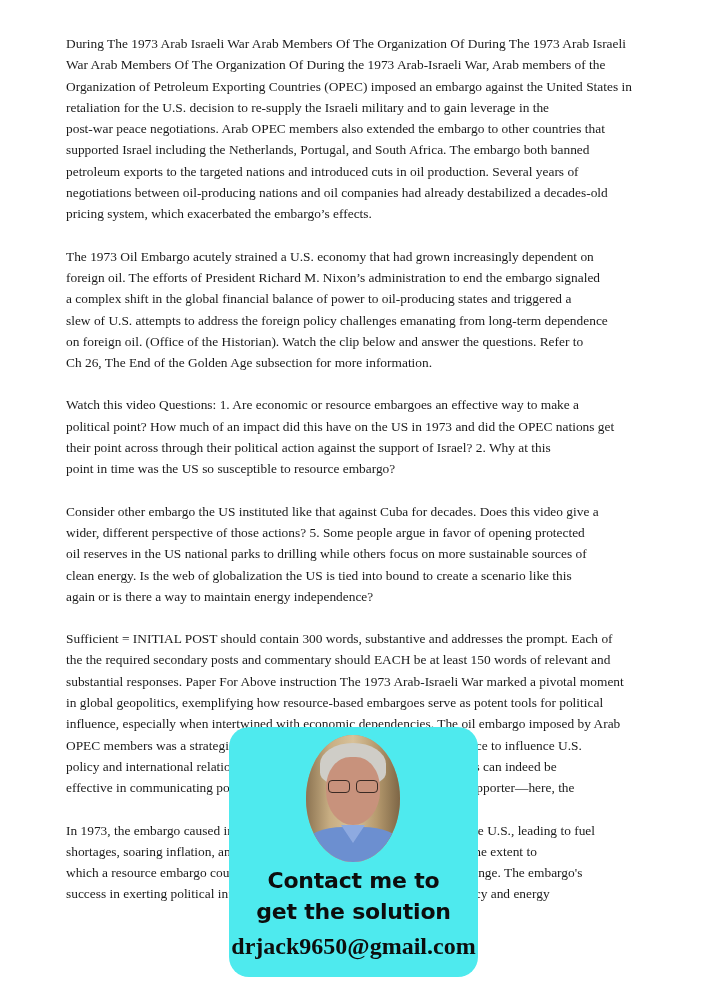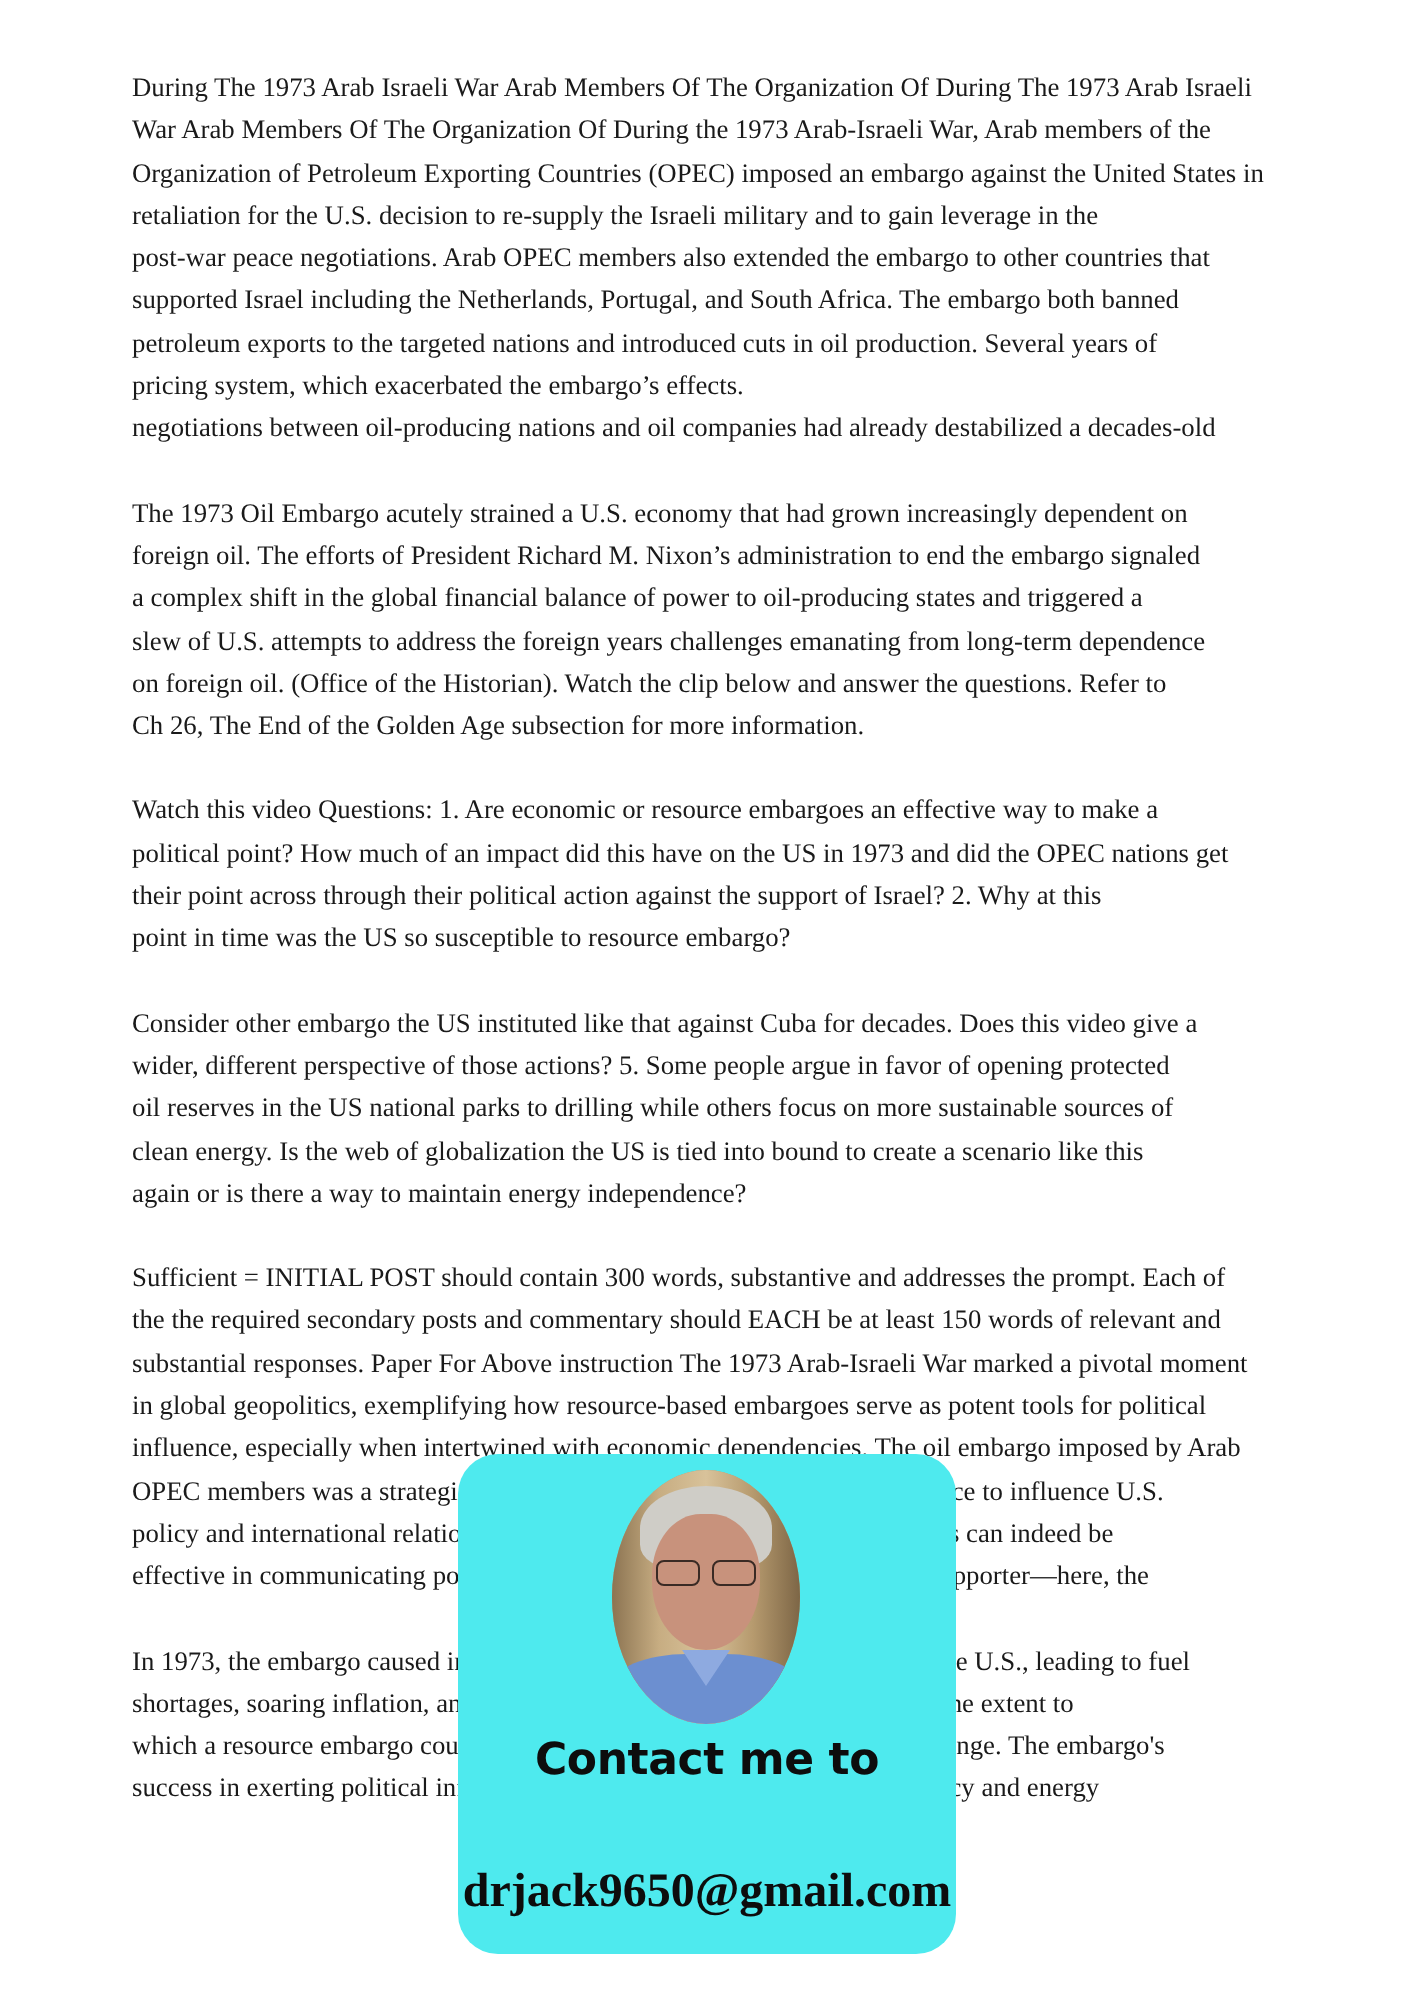--- a/index.html
+++ b/index.html
@@ -126,28 +126,28 @@
 
 <div class="page">
   <p class="para">
     <span class="line">During The 1973 Arab Israeli War Arab Members Of The Organization Of During The 1973 Arab Israeli</span>
     <span class="line">War Arab Members Of The Organization Of During the 1973 Arab-Israeli War, Arab members of the</span>
     <span class="line">Organization of Petroleum Exporting Countries (OPEC) imposed an embargo against the United States in</span>
     <span class="line">retaliation for the U.S. decision to re-supply the Israeli military and to gain leverage in the</span>
     <span class="line">post-war peace negotiations. Arab OPEC members also extended the embargo to other countries that</span>
     <span class="line">supported Israel including the Netherlands, Portugal, and South Africa. The embargo both banned</span>
     <span class="line">petroleum exports to the targeted nations and introduced cuts in oil production. Several years of</span>
+    <span class="line">negotiations between oil-producing nations and oil companies had already destabilized a decades-old</span>
     <span class="line">pricing system, which exacerbated the embargo’s effects.</span>
-    <span class="line">negotiations between oil-producing nations and oil companies had already destabilized a decades-old</span>
   </p>
   <p class="para">
     <span class="line">The 1973 Oil Embargo acutely strained a U.S. economy that had grown increasingly dependent on</span>
     <span class="line">foreign oil. The efforts of President Richard M. Nixon’s administration to end the embargo signaled</span>
     <span class="line">a complex shift in the global financial balance of power to oil-producing states and triggered a</span>
-    <span class="line">slew of U.S. attempts to address the foreign years challenges emanating from long-term dependence</span>
+    <span class="line">slew of U.S. attempts to address the foreign policy challenges emanating from long-term dependence</span>
     <span class="line">on foreign oil. (Office of the Historian). Watch the clip below and answer the questions. Refer to</span>
     <span class="line">Ch 26, The End of the Golden Age subsection for more information.</span>
   </p>
   <p class="para">
     <span class="line">Watch this video Questions: 1. Are economic or resource embargoes an effective way to make a</span>
     <span class="line">political point? How much of an impact did this have on the US in 1973 and did the OPEC nations get</span>
     <span class="line">their point across through their political action against the support of Israel? 2. Why at this</span>
     <span class="line">point in time was the US so susceptible to resource embargo?</span>
   </p>
   <p class="para">
@@ -181,14 +181,15 @@
     <div class="hair"></div>
     <div class="face"></div>
     <div class="glasses">
         <span class="l"></span>
         <span class="r"></span>
       </div>
     <div class="shirt"></div>
     <div class="collar"></div>
   </div>
   <div class="cta cta-1">Contact me to</div>
+  <div class="cta cta-2">get the solution</div>
   <div class="email">drjack9650@gmail.com</div>
 </div>
 
 </body></html>

